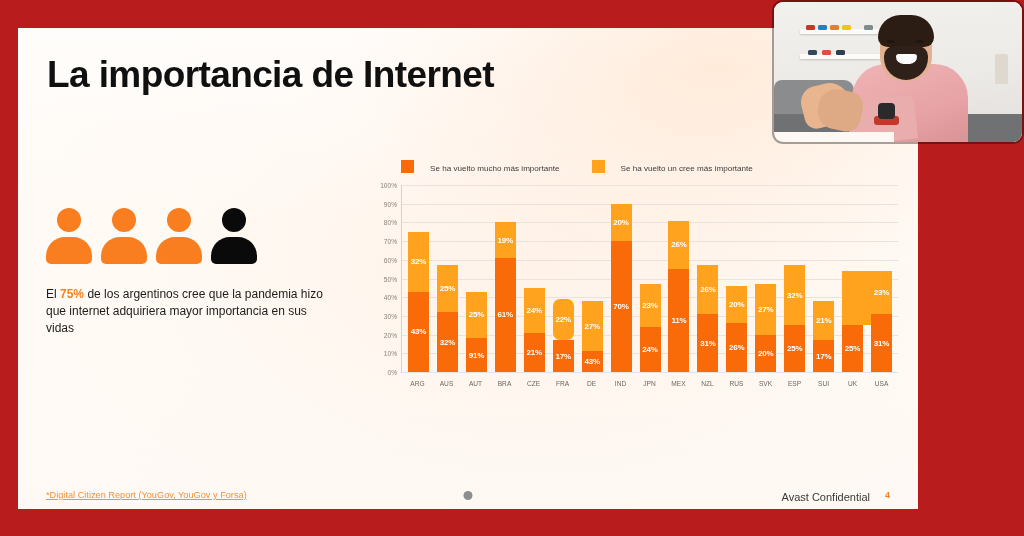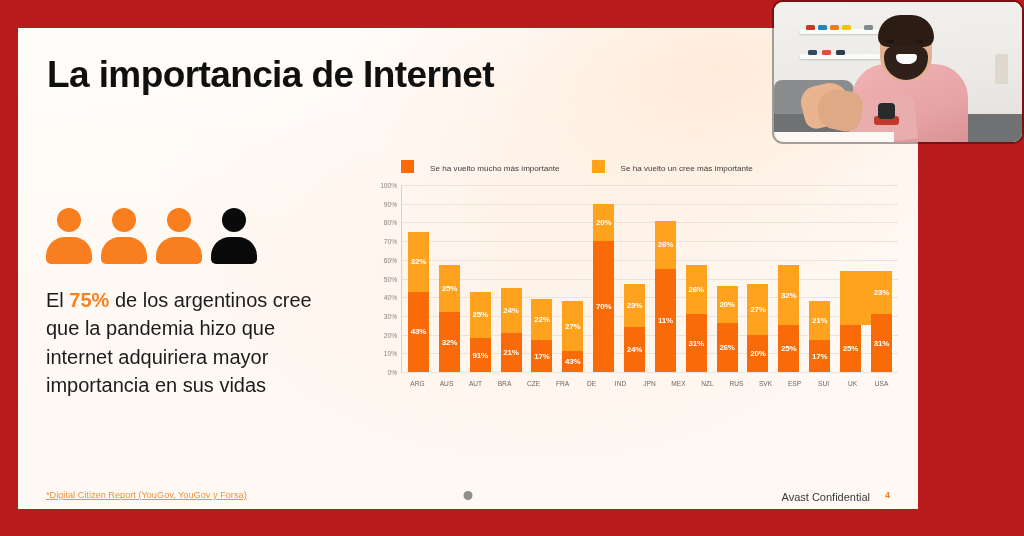--- a/index.html
+++ b/index.html
@@ -34,21 +34,21 @@
   .person .body {
     position:absolute; left:0; bottom:0; width:46px; height:27px;
     border-radius:19px 19px 5px 5px;
   }
   .person.on .head, .person.on .body { background:#F87E1F; }
   .person.off .head, .person.off .body { background:#0a0a0a; }
 
   
   .para {
     position:absolute; left:28px; top:258px; width:290px;
-    font-size:20px; line-height:1.42; color:#1c1c1c; font-weight:400;
+    font-size:12px; line-height:1.42; color:#1c1c1c; font-weight:400;
   }
   .para b { color:#F5821F; font-weight:700; }
 
   
   .src {
     position:absolute; left:28px; top:462px;
     font-size:9.2px; color:#F2913C; text-decoration:underline;
   }
   .conf {
     position:absolute; right:48px; top:463px;
@@ -240,29 +240,37 @@
             </div>
             <div class="bcol">
               <div class="seg hi" style="height: 25%; background: rgb(255, 162, 30);">
                 <span>25%</span>
               </div>
               <div class="seg lo" style="height: 18%; background: rgb(249, 106, 8);">
                 <span>91%</span>
               </div>
             </div>
             <div class="bcol">
+              <div class="seg hi" style="height: 19%; background: rgb(255, 162, 30);">
+                <span>19%</span>
+              </div>
+              <div class="seg lo" style="height: 61%; background: rgb(249, 106, 8);">
+                <span>61%</span>
+              </div>
+            </div>
+            <div class="bcol">
               <div class="seg hi" style="height: 24%; background: rgb(255, 162, 30);">
                 <span>24%</span>
               </div>
               <div class="seg lo" style="height: 21%; background: rgb(249, 106, 8);">
                 <span>21%</span>
               </div>
             </div>
             <div class="bcol">
-              <div class="seg hi" style="height: 22%; background: rgb(255, 162, 30);">
+              <div class="seg hi" style="height: 22%; background: rgb(255, 162, 30); border-radius: 7px;">
                 <span>22%</span>
               </div>
               <div class="seg lo" style="height: 17%; background: rgb(249, 106, 8);">
                 <span>17%</span>
               </div>
             </div>
             <div class="bcol">
               <div class="seg hi" style="height: 27%; background: rgb(255, 162, 30);">
                 <span>27%</span>
               </div>

